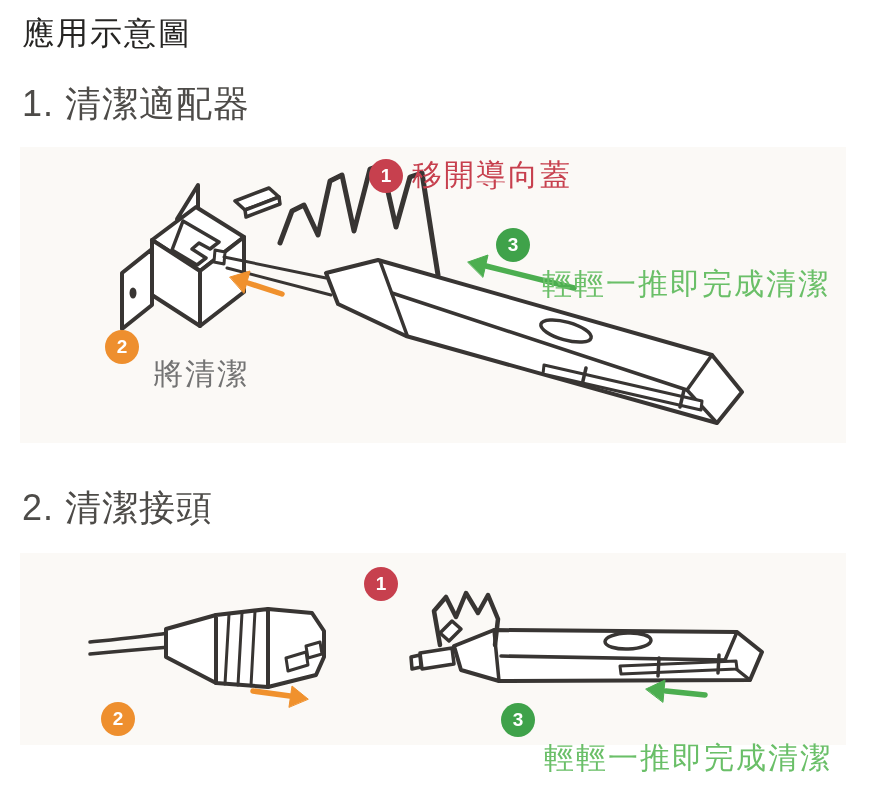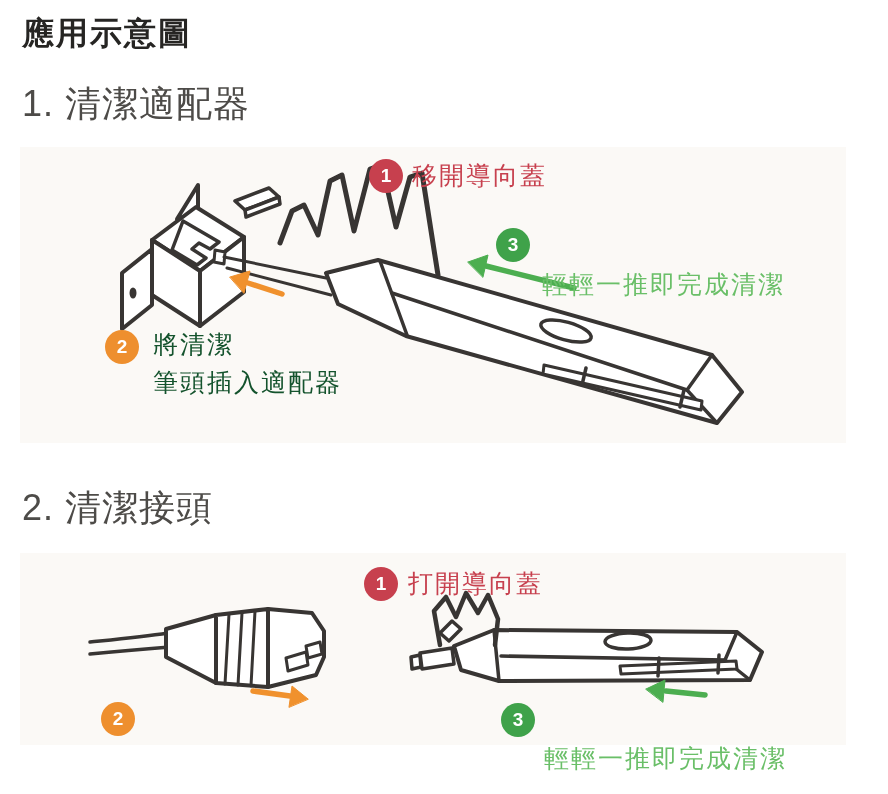--- a/index.html
+++ b/index.html
@@ -1,30 +1,30 @@
 <!DOCTYPE html>
 <html><head>
 <meta charset="utf-8">
 <style>
   html,body{margin:0;padding:0;background:#ffffff;}
   body{width:888px;height:794px;font-family:"Liberation Sans","DejaVu Sans",sans-serif;}
   .screen{position:relative;width:888px;height:794px;background:#ffffff;overflow:hidden;}
-  .title{position:absolute;left:22px;top:12px;margin:0;font-size:32px;font-weight:700;
+  .title{position:absolute;left:22px;top:12px;margin:0;font-size:32px;font-weight:400;
          color:#262523;letter-spacing:2px;}
   .sec-heading{position:absolute;left:22px;margin:0;font-size:36px;font-weight:400;
          color:#4d4b48;letter-spacing:1px;}
   .sec1{top:80px;} .sec2{top:484px;}
   .panel{position:absolute;left:20px;width:826px;background:#fbf9f6;}
   .p1{top:147px;height:296px;} .p2{top:553px;height:192px;}
   .panel svg{position:absolute;left:0;top:0;display:block;}
   .badge{position:absolute;width:34px;height:34px;border-radius:50%;display:flex;
          align-items:center;justify-content:center;color:#fff;font-size:19px;font-weight:700;}
   .badge.red{background:#c7404e;} .badge.orange{background:#ee8f2e;} .badge.green{background:#3fa24a;}
-  .lbl{position:absolute;font-size:25px;letter-spacing:2px;white-space:nowrap;line-height:38px;}
-  .lbl.red{color:#c7404e;} .lbl.orange{color:#14532d;} .lbl.green{color:#6abf68;margin-top:39px;}
+  .lbl{position:absolute;font-size:30px;letter-spacing:2px;white-space:nowrap;line-height:38px;}
+  .lbl.red{color:#c7404e;} .lbl.orange{color:#737373;margin-top:30px;} .lbl.green{color:#6abf68;margin-top:39px;}
 </style>
 </head>
 <body>
 
 <div class="screen">
 
   <h1 class="title">應用示意圖</h1>
 
   <h2 class="sec-heading sec1">1. 清潔適配器</h2>
 
@@ -85,21 +85,20 @@
 
     <div class="badge red" style="left:349px;top:12px">1</div>
     <div class="lbl red" style="left:392px;top:9px">移開導向蓋</div>
 
     <div class="badge green" style="left:476px;top:81px">3</div>
     <div class="lbl green" style="left:522px;top:79px">輕輕一推即完成清潔</div>
 
     <div class="badge orange" style="left:85px;top:183px">2</div>
     <div class="lbl orange" style="left:133px;top:178px">
       <div>將清潔</div>
-      <div>筆頭插入適配器</div>
     </div>
   </div>
 
   <h2 class="sec-heading sec2">2. 清潔接頭</h2>
 
   <div class="panel p2">
     <svg width="826" height="192" viewBox="0 0 826 192">
       <g stroke="#383533" stroke-width="4" fill="#ffffff" stroke-linejoin="round" stroke-linecap="round">
 
         <g>
@@ -142,21 +141,20 @@
         <line x1="233" y1="138" x2="270" y2="143"></line>
         <polygon points="288,146 272,133 269,154" stroke-width="1"></polygon>
       </g>
       <g stroke="#4cae50" fill="#4cae50" stroke-width="5.5" stroke-linecap="round">
         <line x1="685" y1="142" x2="646" y2="138"></line>
         <polygon points="626,136 645,127 643,149" stroke-width="1"></polygon>
       </g>
     </svg>
 
     <div class="badge red" style="left:344px;top:14px">1</div>
-    <div class="lbl red" style="left:388px;top:11px">打開導向蓋</div>
 
     <div class="badge orange" style="left:81px;top:149px">2</div>
 
     <div class="badge green" style="left:481px;top:150px">3</div>
     <div class="lbl green" style="left:524px;top:147px">輕輕一推即完成清潔</div>
   </div>
 
 </div>
 
 </body></html>

